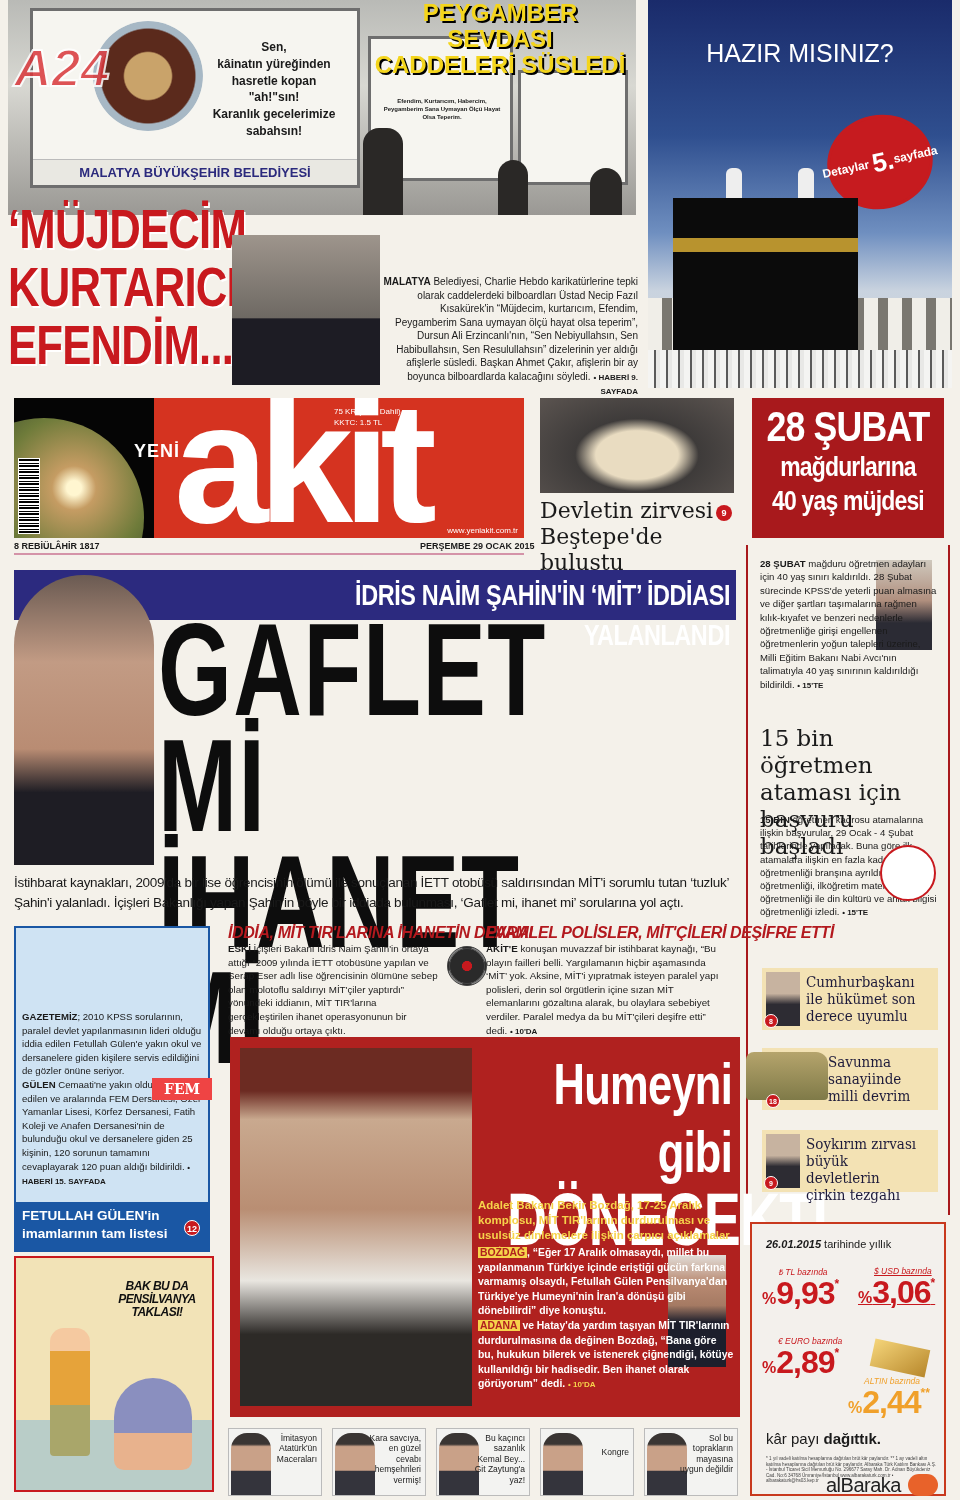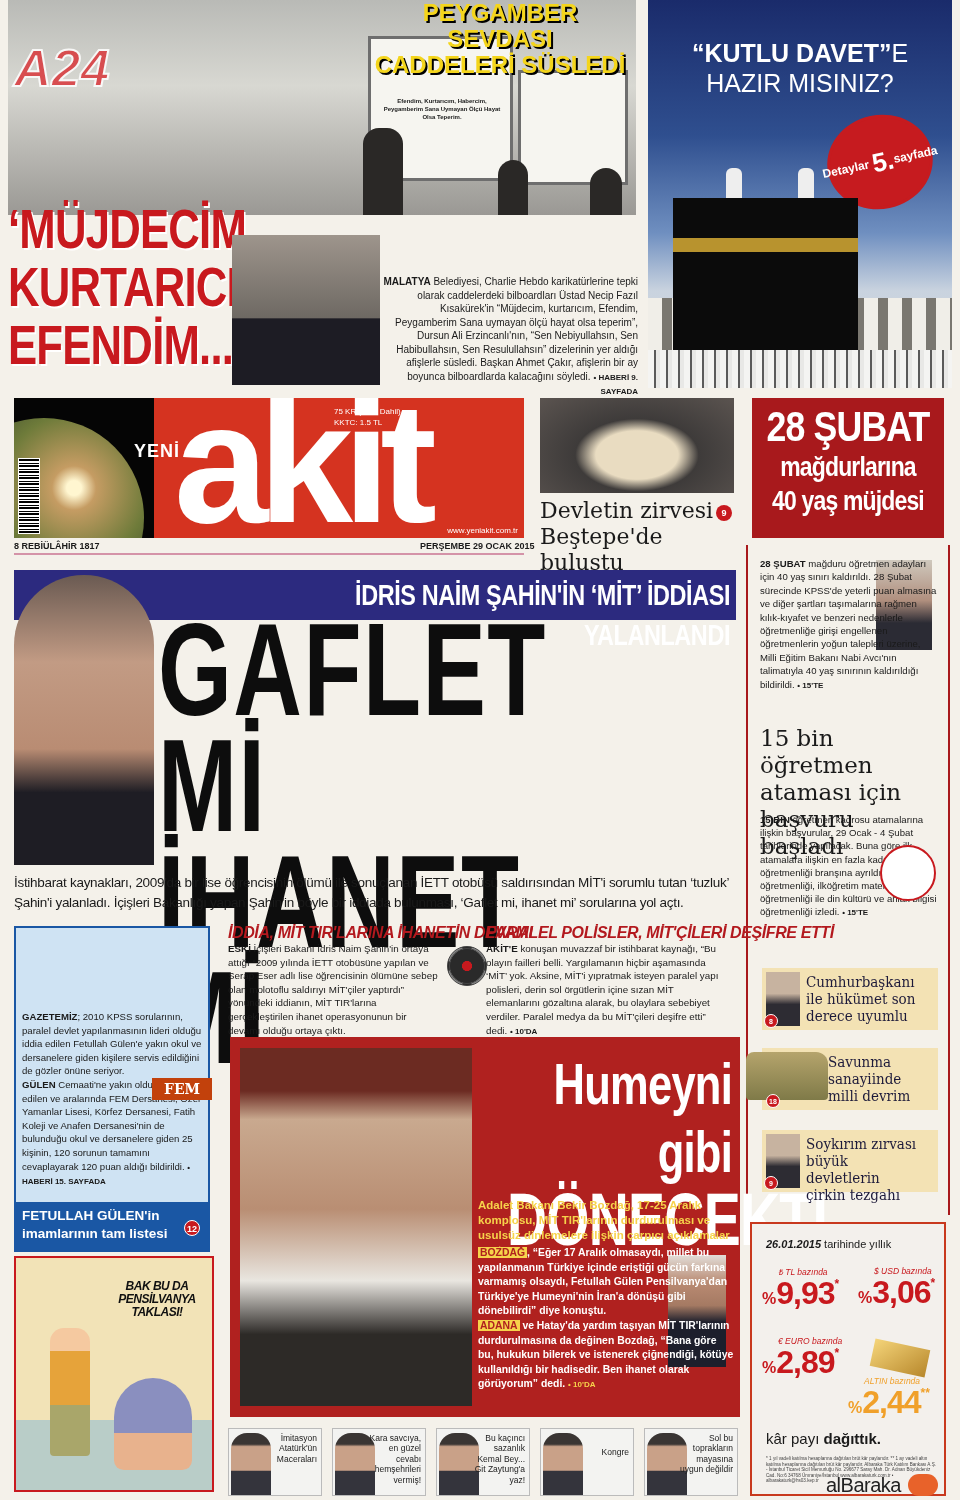--- a/index.html
+++ b/index.html
@@ -73,21 +73,21 @@
   #kicker-bar { left: 14px; top: 570px; width: 722px; height: 50px; background: #2c2a7f; }
   #kicker-text { left: 140px; top: 575px; width: 590px; color: #fff; font-size: 30px; font-weight: 700; line-height: 40px; text-align: right; transform: scaleX(0.78); transform-origin: right top; letter-spacing: -0.5px; }
   #sahin-photo { left: 14px; top: 575px; width: 140px; height: 290px; background: linear-gradient(180deg, #6a5a52 0%, #c29b84 30%, #b98c73 60%, #1e1d24 75%); border-radius: 70px 70px 0 0; }
   #headline { left: 158px; top: 612px; width: 600px; font-size: 132px; font-weight: 900; line-height: 116px; transform: scaleX(0.72); transform-origin: left top; letter-spacing: 2px; color: #0d0d0d; }
   #deck { left: 14px; top: 873px; width: 722px; font-size: 13.5px; line-height: 20px; letter-spacing: -0.3px; }
 
   
   #hirsiz-box { left: 14px; top: 926px; width: 196px; height: 326px; background: #cfe3f3; border: 2px solid #1a57a4; }
   #hirsiz-title { position:absolute; left:0; top:0; width:192px; height:76px; background:#1a57a4; color:#fff; font-size:30px; font-weight:700; line-height:34px; text-align:center; padding-top:4px; letter-spacing:-1px; }
   #hirsiz-text { position:absolute; left:6px; top:82px; width:182px; font-size:9.6px; line-height:13.6px; }
-  #fem-logo { position:absolute; left:136px; top:150px; width:60px; height:22px; background:#c2410c; color:#fff; font-family:"DejaVu Serif", serif; font-weight:700; font-size:14px; text-align:center; line-height:22px; }
+  #fem-logo { position:absolute; left:136px; top:150px; width:60px; height:22px; background:#ef4444; color:#fff; font-family:"DejaVu Serif", serif; font-weight:700; font-size:14px; text-align:center; line-height:22px; }
   #gulen-bar { position:absolute; left:0; bottom:0; width:192px; height:48px; background:#1a57a4; color:#fff; font-size:13.5px; font-weight:700; line-height:18px; padding:5px 6px; }
   #gulen-page { position:absolute; right:8px; bottom:14px; width:16px; height:16px; border-radius:50%; background:#c8191e; color:#fff; font-size:9px; font-weight:700; text-align:center; line-height:16px; border:1px solid #fff; }
 
   
   .sub-head { color: #b3191e; font-size: 16px; font-weight: 700; letter-spacing: -0.4px; font-style: italic; }
   #iddia-head { left: 228px; top: 924px; }
   #iddia-text { left: 228px; top: 942px; width: 212px; font-size: 9.8px; line-height: 13.6px; }
   #paralel-head { left: 486px; top: 924px; }
   #paralel-text { left: 486px; top: 942px; width: 240px; font-size: 9.8px; line-height: 13.6px; }
   #mit-emblem { left: 447px; top: 946px; width: 40px; height: 40px; border-radius: 50%; background: radial-gradient(circle, #c8191e 0 20%, #2a2a2a 22% 70%, #888 72%); border: 3px double #444; }
@@ -134,20 +134,32 @@
 
   
   .col { position: absolute; top: 1428px; width: 94px; height: 68px; border: 1px solid #bbb; background: #f3f3f1; }
   .col .ph { position:absolute; left:2px; bottom:0; width:40px; height:62px; background: linear-gradient(180deg, #3a3533 0 18%, #c9a188 22% 60%, #34343c 62%); border-radius: 16px 16px 0 0; }
   .col .tx { position:absolute; right:4px; top:4px; width:54px; font-size:8.5px; line-height:10.4px; text-align:right; color:#222; }
 </style>
 </head>
 <body>
 
 <div id="top-photo" class="abs">
+  <div id="bb1" class="billboard">
+    <div class="bb-rosette"></div>
+    <div class="bb-text">
+      <div>Sen,</div>
+      <div>kâinatın yüreğinden</div>
+      <div>hasretle kopan</div>
+      <div>"ah!"sın!</div>
+      <div>Karanlık gecelerimize</div>
+      <div>sabahsın!</div>
+    </div>
+    <div class="bb-footer">MALATYA BÜYÜKŞEHİR BELEDİYESİ</div>
+  </div>
   <div id="bb2" class="billboard">
     <div style="position:absolute;left:6px;top:58px;width:130px;font-size:6px;font-weight:700;text-align:center;line-height:8px;">Efendim, Kurtarıcım, Habercim, Peygamberim Sana Uymayan Ölçü Hayat Olsa Teperim.</div>
   </div>
   <div id="bb3" class="billboard"></div>
   <div class="walker" style="left:355px;top:128px;"></div>
   <div class="walker" style="left:490px;top:160px;width:30px;height:70px;"></div>
   <div class="walker" style="left:582px;top:168px;width:32px;height:60px;"></div>
 </div>
 <div id="top-headline" class="abs">
   <div>PEYGAMBER SEVDASI</div>
@@ -161,21 +173,20 @@
   <div>EFENDİM...’</div>
 </div>
 <div id="mayor-photo" class="abs"></div>
 <div id="mayor-text" class="abs">
   <span class="kicker">MALATYA</span><span> Belediyesi, Charlie Hebdo karikatürlerine tepki olarak caddelerdeki bilboardları Üstad Necip Fazıl Kısakürek'in “Müjdecim, kurtarıcım, Efendim, Peygamberim Sana uymayan ölçü hayat olsa teperim”, Dursun Ali Erzincanlı'nın, “Sen Nebiyullahsın, Sen Habibullahsın, Sen Resulullahsın” dizelerinin yer aldığı afişlerle süsledi. Başkan Ahmet Çakır, afişlerin bir ay boyunca bilboardlarda kalacağını söyledi.</span>
   <span class="ref">• HABERİ 9. SAYFADA</span>
 </div>
 
 <div id="kabe" class="abs">
   <div id="kabe-title">
-    <div><b>“KUTLU DAVET”</b><span>E</span></div>
     <div>HAZIR MISINIZ?</div>
   </div>
   <div id="kabe-badge">
     <span>Detaylar</span>&nbsp;<span class="big">5.</span><span>sayfada</span>
   </div>
   <div class="minaret" style="left:78px;"></div>
   <div class="minaret" style="left:150px;"></div>
   <div id="colonnade"></div>
   <div id="kaaba"></div>
   <div id="crowd"></div>
@@ -284,21 +295,21 @@
   <div class="tx serif">Soykırım zırvası büyük devletlerin çirkin tezgahı</div>
   <div class="pg">9</div>
 </div>
 
 <div id="ad" class="abs">
   <div id="ad-date"><b>26.01.2015</b><span> tarihinde yıllık</span></div>
   <div class="rate" style="left:10px;top:42px;">
     <span class="lbl">₺ TL bazında</span>
     <span class="pct">%</span><span class="val">9,93</span><span class="star">*</span>
   </div>
-  <div class="rate" style="left:106px;top:42px;">
+  <div class="rate" style="left:106px;top:42px;text-decoration:underline;">
     <span class="lbl">$ USD bazında</span>
     <span class="pct">%</span><span class="val">3,06</span><span class="star">*</span>
   </div>
   <div id="gold-bar"></div>
   <div class="rate" style="left:10px;top:112px;">
     <span class="lbl">€ EURO bazında</span>
     <span class="pct">%</span><span class="val">2,89</span><span class="star">*</span>
   </div>
   <div id="rate-altin" class="rate" style="left:96px;top:152px;">
     <span class="lbl">ALTIN bazında</span>

